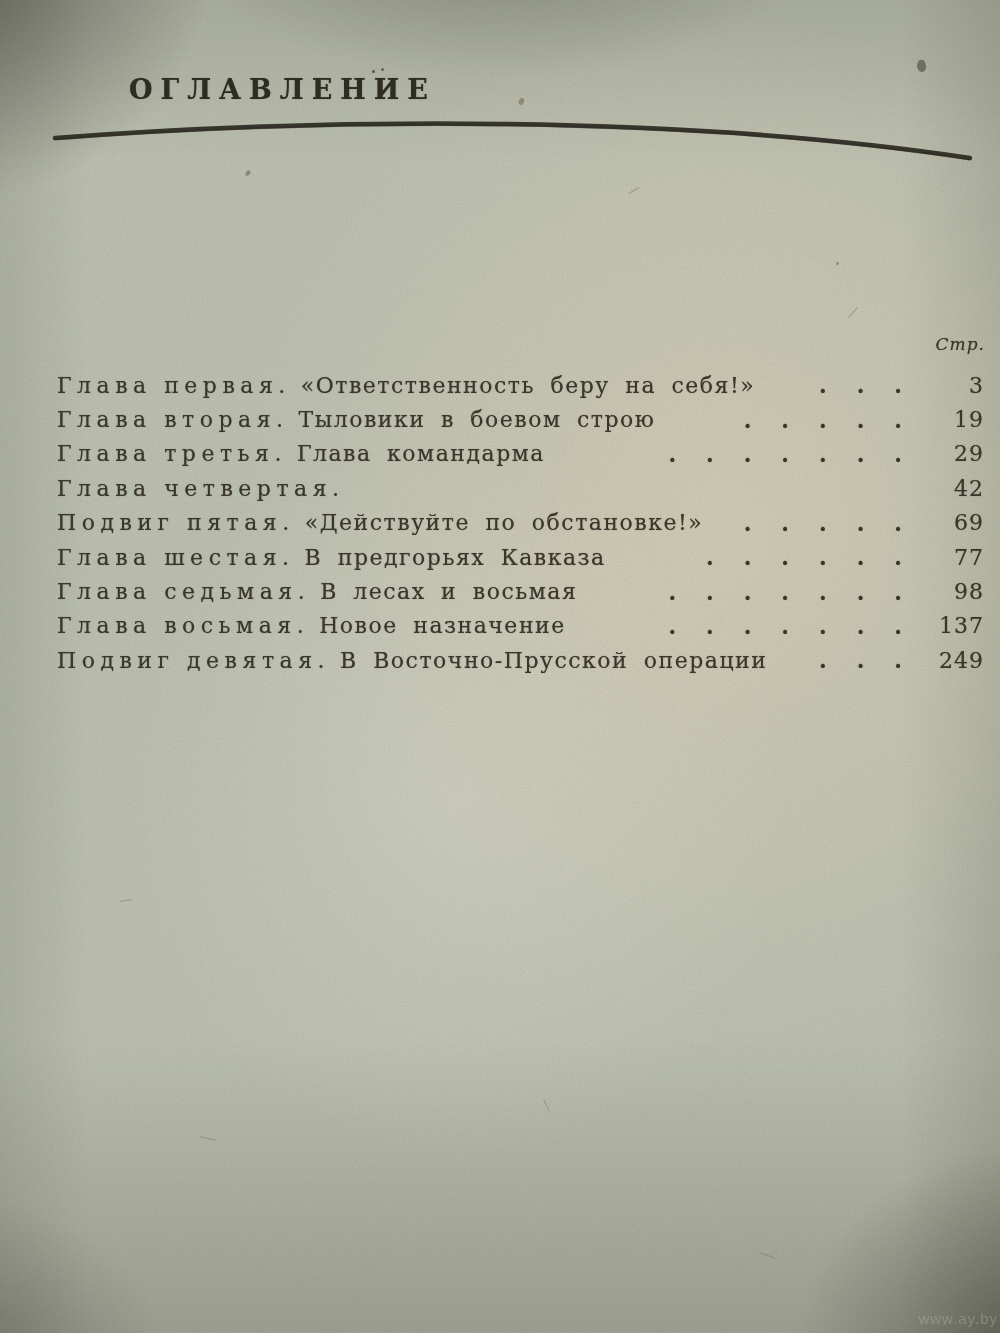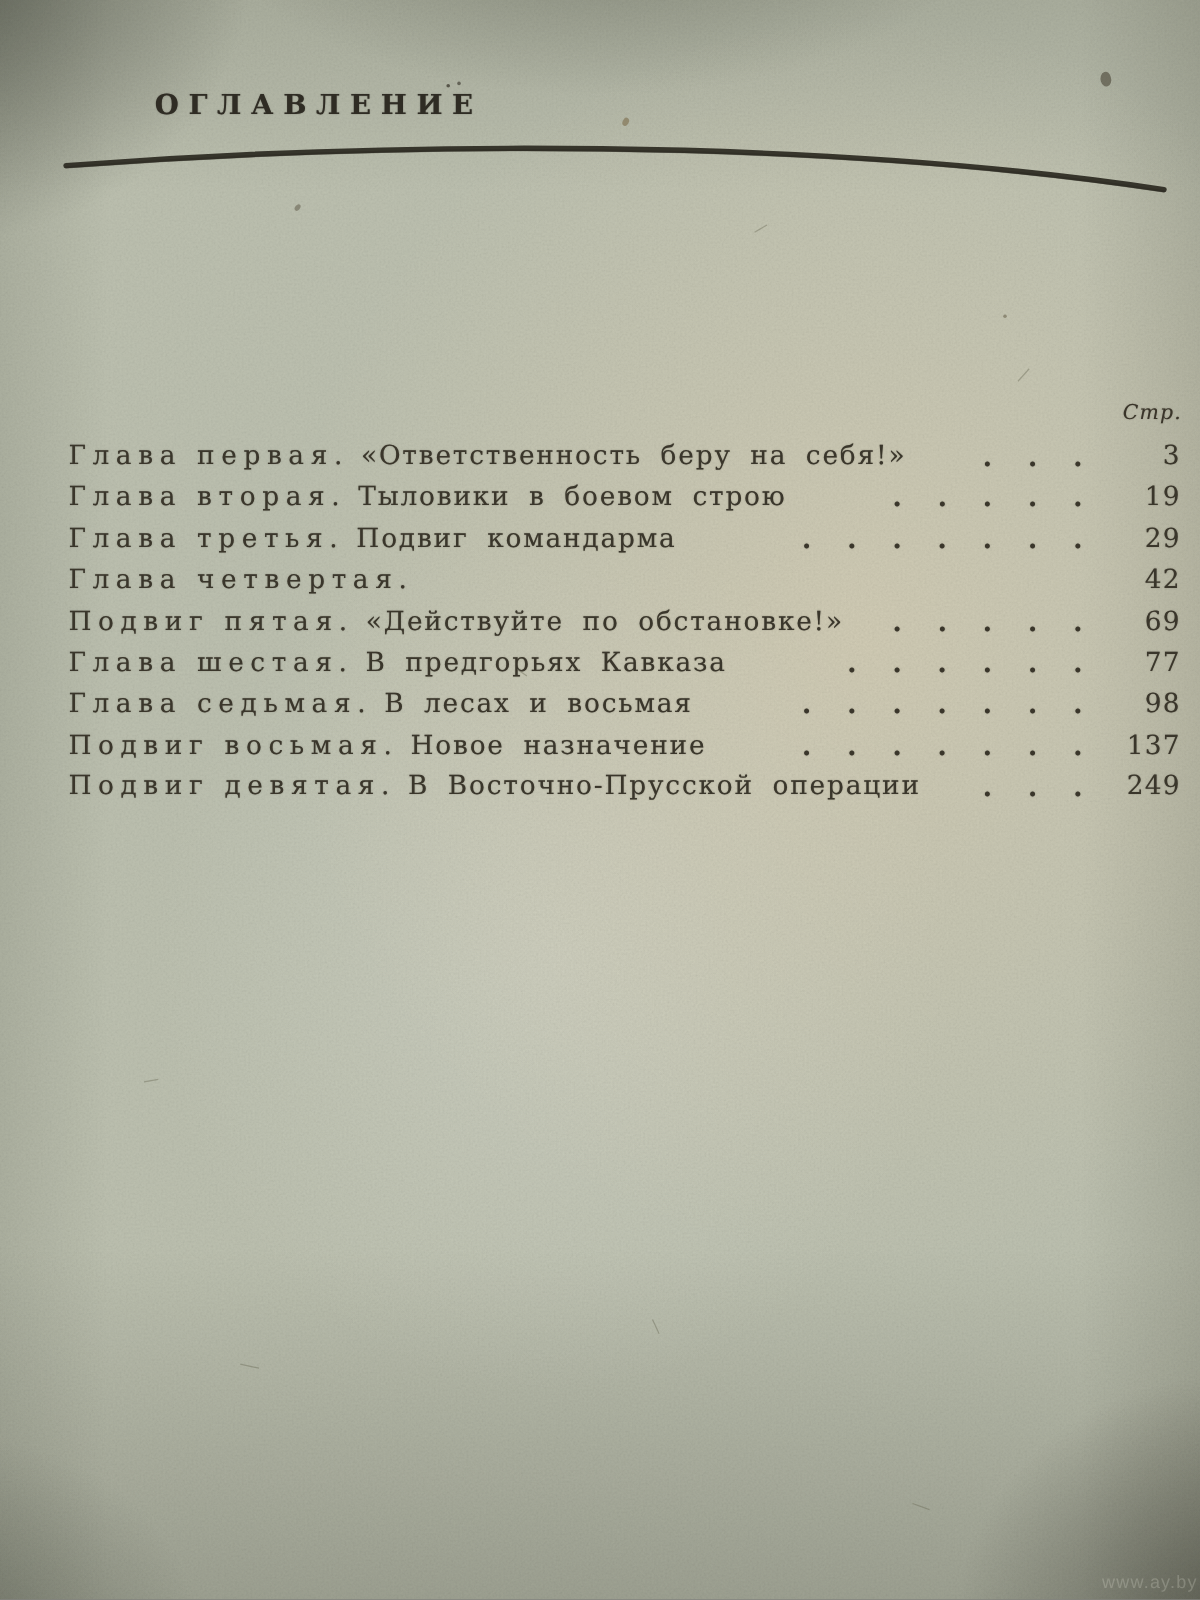--- a/index.html
+++ b/index.html
@@ -15,36 +15,36 @@
       radial-gradient(42% 30% at -4% -3%, rgba(45,48,40,0.55), rgba(45,48,40,0) 60%),
       radial-gradient(55% 20% at 50% -6%, rgba(70,74,62,0.38), rgba(70,74,62,0) 60%),
       radial-gradient(38% 26% at 103% 102%, rgba(40,40,32,0.50), rgba(40,40,32,0) 62%),
       radial-gradient(35% 22% at -4% 103%, rgba(50,54,44,0.32), rgba(50,54,44,0) 60%),
       linear-gradient(180deg, rgba(96,100,86,0.20) 0%, rgba(0,0,0,0) 12%, rgba(0,0,0,0) 78%, rgba(58,60,50,0.24) 100%),
       linear-gradient(90deg, rgba(88,92,78,0.16) 0%, rgba(0,0,0,0) 9%, rgba(0,0,0,0) 90%, rgba(78,78,64,0.18) 100%);
   }
   .grain{position:absolute;inset:0;width:1000px;height:1333px;opacity:.13;mix-blend-mode:multiply;pointer-events:none;}
   .title{
     position:absolute;left:129px;top:74px;
-    font-size:23px;font-weight:bold;letter-spacing:8px;
+    font-size:27px;font-weight:bold;letter-spacing:8px;
     color:#2f2c24;text-shadow:0 0 1px rgba(47,44,36,.6);
     white-space:nowrap;
   }
   .rule{position:absolute;left:38px;top:112px;}
   .col-header{
     position:absolute;right:15px;top:334px;
     font-style:italic;font-size:17px;letter-spacing:1px;
     color:#393429;text-shadow:0 0 1px rgba(57,52,41,.5);
   }
   .toc{
     position:absolute;left:57px;right:16px;top:368px;
     color:#3a362b;font-size:22px;
     text-shadow:0 0 1px rgba(58,54,43,.55);
   }
-  .toc-row{display:flex;align-items:flex-start;height:34.4px;white-space:nowrap;}
+  .toc-row{display:flex;align-items:center;height:34.4px;white-space:nowrap;}
   .chapter{letter-spacing:5.5px;margin-right:10px;flex:0 0 auto;}
   .ctitle{letter-spacing:1.5px;word-spacing:7px;flex:0 0 auto;}
   .leader{flex:1 1 auto;text-align:right;letter-spacing:30px;overflow:hidden;font-weight:bold;}
   .pagenum{flex:0 0 auto;min-width:52px;text-align:right;letter-spacing:1px;}
   .watermark{
     position:absolute;right:2px;bottom:6px;
     font-family:"Liberation Sans","DejaVu Sans",sans-serif;
     font-size:15px;letter-spacing:1px;
     color:rgba(240,240,228,0.22);
   }
@@ -84,21 +84,21 @@
       <span class="pagenum">3</span>
     </div>
     <div class="toc-row">
       <span class="chapter">Глава вторая.</span>
       <span class="ctitle">Тыловики в боевом строю</span>
       <span class="leader">.....</span>
       <span class="pagenum">19</span>
     </div>
     <div class="toc-row">
       <span class="chapter">Глава третья.</span>
-      <span class="ctitle">Подвиг командарма</span>
+      <span class="ctitle">Глава командарма</span>
       <span class="leader">.......</span>
       <span class="pagenum">29</span>
     </div>
     <div class="toc-row">
       <span class="chapter">Глава четвертая.</span>
       <span class="leader"></span>
       <span class="pagenum">42</span>
     </div>
     <div class="toc-row">
       <span class="chapter">Подвиг пятая.</span>
@@ -112,21 +112,21 @@
       <span class="leader">......</span>
       <span class="pagenum">77</span>
     </div>
     <div class="toc-row">
       <span class="chapter">Глава седьмая.</span>
       <span class="ctitle">В лесах и восьмая</span>
       <span class="leader">.......</span>
       <span class="pagenum">98</span>
     </div>
     <div class="toc-row">
-      <span class="chapter">Подвиг восьмая.</span>
+      <span class="chapter">Глава восьмая.</span>
       <span class="ctitle">Новое назначение</span>
       <span class="leader">.......</span>
       <span class="pagenum">137</span>
     </div>
     <div class="toc-row">
       <span class="chapter">Подвиг девятая.</span>
       <span class="ctitle">В Восточно-Прусской операции</span>
       <span class="leader">...</span>
       <span class="pagenum">249</span>
     </div>

